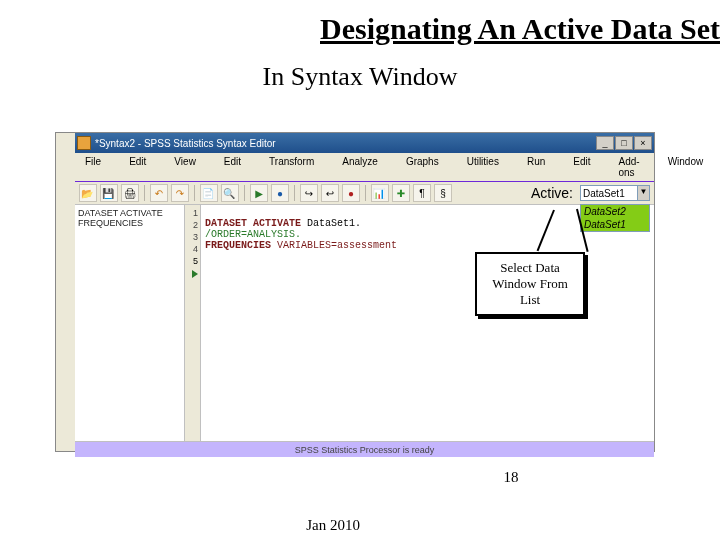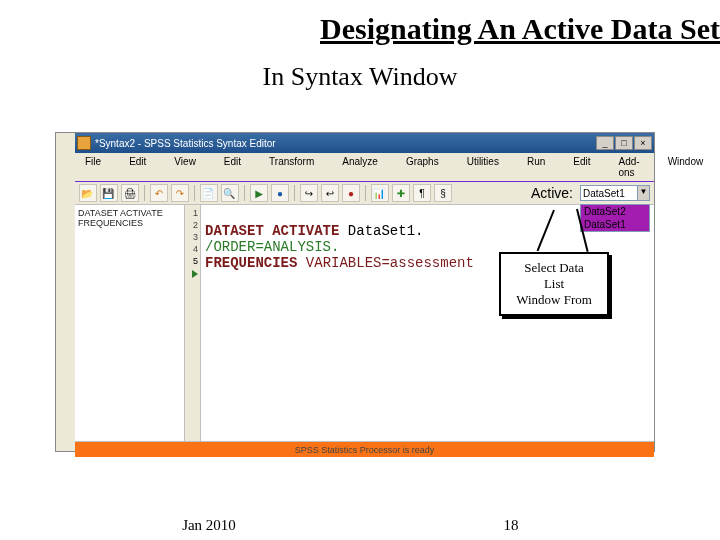--- a/index.html
+++ b/index.html
@@ -118,23 +118,24 @@
     text-align: center;
     line-height: 12px;
     position: absolute;
     right: 0; top: 0;
   }
   .dropdown {
     position: absolute;
     right: 4px;
     top: 22px;
     width: 70px;
-    background: #a21caf;
+    background: #84cc16;
     border: 1px solid #7f9db9;
     z-index: 3;
+    font-style: italic;
   }
   .dropdown-item {
     font-size: 10px;
     padding: 1px 3px;
   }
   .workarea {
     display: flex;
     height: calc(100% - 20px - 22px - 24px - 16px);
     background: #bef264;
   }
@@ -163,39 +164,39 @@
     border-top: 4px solid transparent;
     border-bottom: 4px solid transparent;
     border-left: 6px solid #2a7a2a;
     vertical-align: middle;
   }
   .editor {
     flex: 1;
     background: #fff;
     padding: 2px 4px;
     font-family: "Courier New", monospace;
-    font-size: 14px;
+    font-size: 10px;
     position: relative;
   }
   .kw { color: #7a1a1a; font-weight: bold; }
   .arg { color: #7a1a1a; }
   .opt { color: #2a7a2a; }
   .statusbar {
     height: 16px;
-    background: #f97316;
+    background: #c4b5fd;
     border-top: 1px solid #c0c0c0;
     font-size: 9px;
     color: #444;
     display: flex;
     align-items: center;
     justify-content: center;
   }
   .callout {
     position: absolute;
-    left: 499px;
+    left: 475px;
     top: 252px;
     width: 110px;
     background: #fff;
     border: 2px solid #000;
     box-shadow: 3px 3px 0 #000;
     font-family: "Times New Roman", serif;
     font-size: 13px;
     text-align: center;
     padding: 6px 4px;
     z-index: 5;
@@ -219,21 +220,21 @@
   }
   .footer {
     position: absolute;
     left: 0; bottom: 6px;
     width: 720px;
     display: flex;
     font-family: "Times New Roman", serif;
     font-size: 15px;
     padding: 0 58px;
   }
-  .footer-left { flex: 1; text-align: center; }
+  .footer-left { flex: 1; text-align: right; margin-top: 48px; }
   .footer-center { flex: 1; text-align: center; }
   .footer-right { flex: 1; text-align: center; }
 </style>
 </head>
 <body>
 
 <div class="slide-title">Designating An Active Data Set</div>
 <div class="slide-subtitle">In Syntax  Window</div>
 
 <div class="app-window">
@@ -318,20 +319,20 @@
 
   <div class="statusbar">
     <span>SPSS Statistics Processor is ready</span>
   </div>
 </div>
 
 <div class="callout-line1"></div>
 <div class="callout-line2"></div>
 <div class="callout">
   <div>Select Data</div>
+  <div>Window From</div>
   <div>List</div>
-  <div>Window From</div>
 </div>
 
 <div class="footer">
   <div class="footer-left">Jan 2010</div>
   <div class="footer-right">18</div>
 </div>
 
 </body></html>

